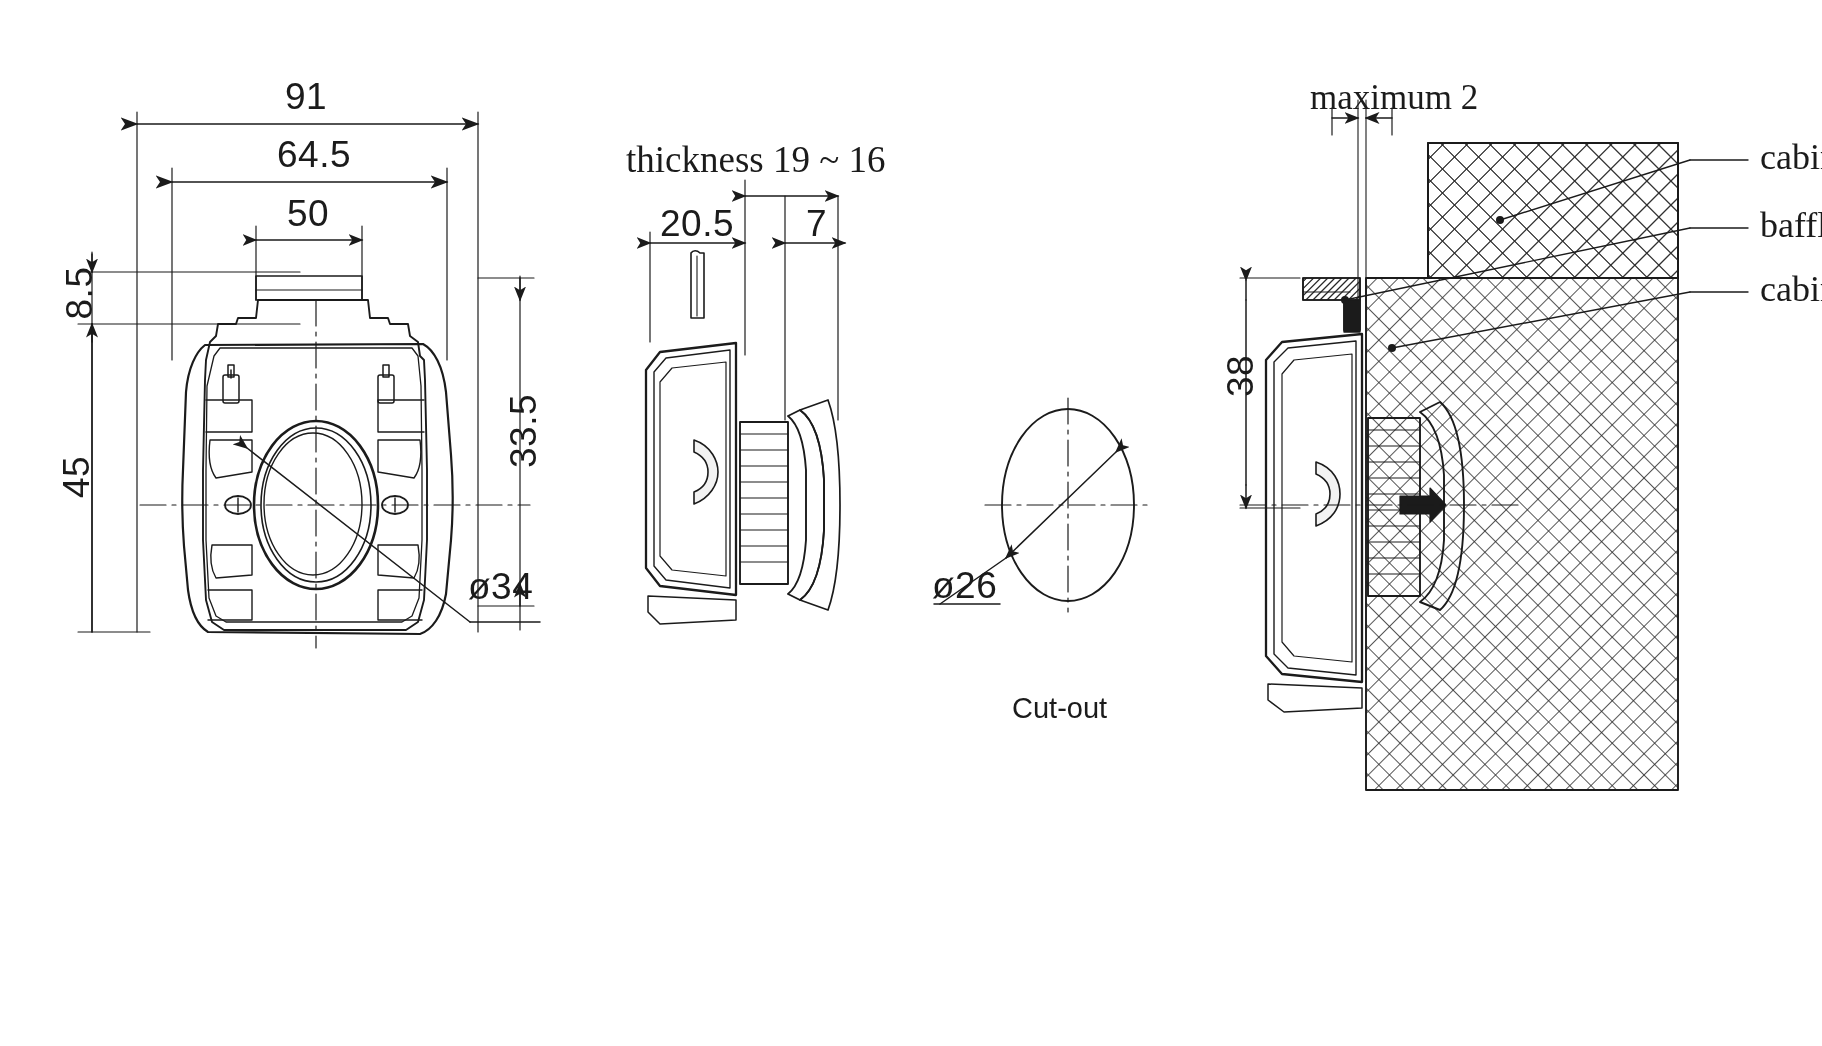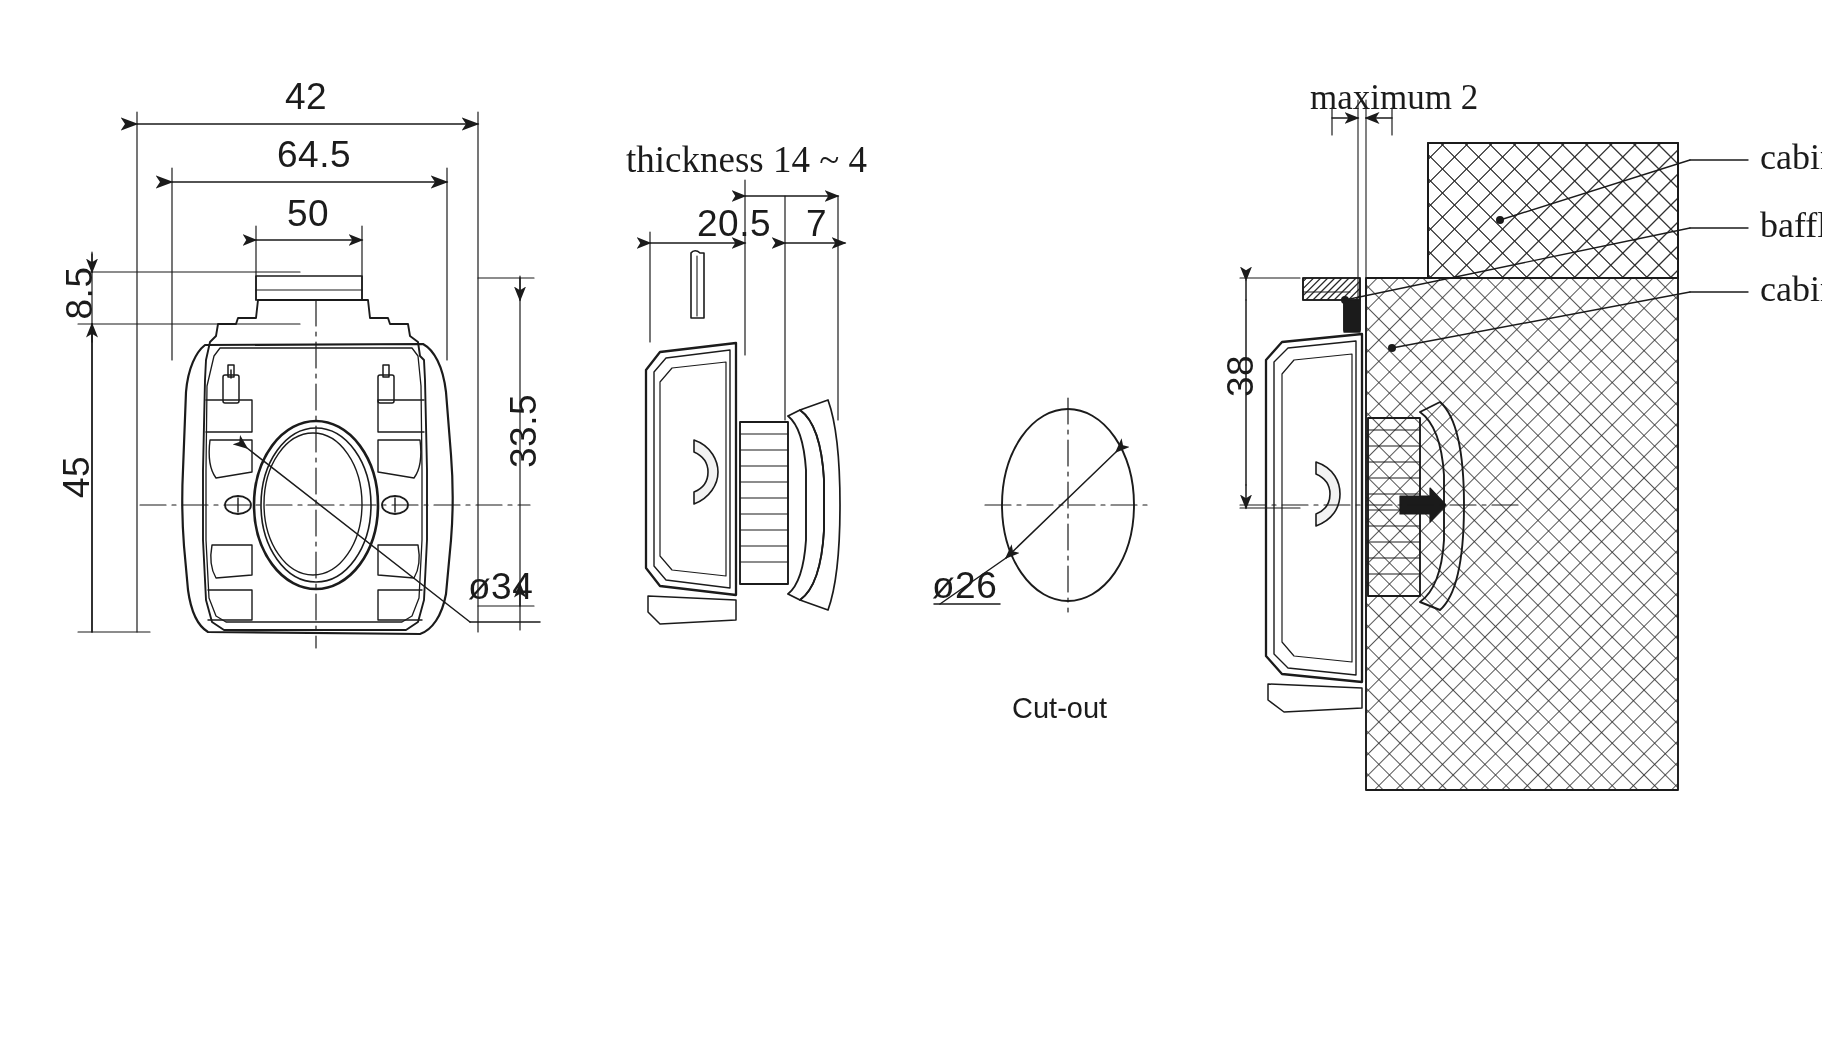--- a/index.html
+++ b/index.html
@@ -247,37 +247,37 @@
     <line x1="1690" y1="228" x2="1748" y2="228" stroke-width="1.4"></line>
 
     <circle cx="1392" cy="348" r="4" fill="#1b1b1b" stroke="none"></circle>
     <line x1="1392" y1="348" x2="1690" y2="292" stroke-width="1.4"></line>
     <line x1="1690" y1="292" x2="1748" y2="292" stroke-width="1.4"></line>
   </g>
 
   </g>
 </svg>
 
-<div class="lbl num" style="left:285px;top:76px;font-size:37px;">42</div>
+<div class="lbl num" style="left:285px;top:76px;font-size:37px;">91</div>
 
 <div class="lbl num" style="left:277px;top:134px;font-size:37px;">64.5</div>
 
 <div class="lbl num" style="left:287px;top:193px;font-size:37px;">50</div>
 
 <div class="lbl num rot90" style="left:40px;top:272px;width:80px;text-align:center;font-size:37px;">8.5</div>
 
 <div class="lbl num rot90" style="left:37px;top:456px;width:80px;text-align:center;font-size:37px;">45</div>
 
 <div class="lbl num rot90" style="left:469px;top:410px;width:110px;text-align:center;font-size:37px;">33.5</div>
 
 <div class="lbl num" style="left:468px;top:566px;font-size:37px;">ø34</div>
 
-<div class="lbl serif" style="left:626px;top:138px;font-size:37px;">thickness 14 ~ 4</div>
-
-<div class="lbl num" style="left:660px;top:203px;font-size:37px;margin-left:37px;">20.5</div>
+<div class="lbl serif" style="left:626px;top:138px;font-size:37px;">thickness 19 ~ 16</div>
+
+<div class="lbl num" style="left:660px;top:203px;font-size:37px;">20.5</div>
 
 <div class="lbl num" style="left:806px;top:203px;font-size:37px;">7</div>
 
 <div class="lbl num" style="left:932px;top:565px;font-size:37px;text-align:right;">ø26</div>
 
 <div class="lbl num" style="left:1012px;top:692px;font-size:29px;letter-spacing:0;">Cut-out</div>
 
 <div class="lbl serif" style="left:1310px;top:78px;font-size:35px;">maximum 2</div>
 
 <div class="lbl num rot90" style="left:1196px;top:355px;width:90px;text-align:center;font-size:37px;">38</div>

